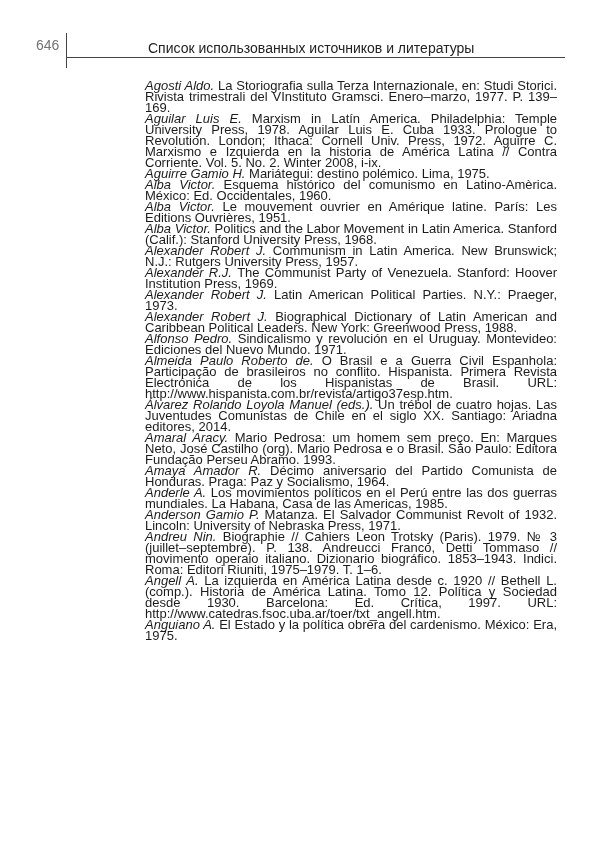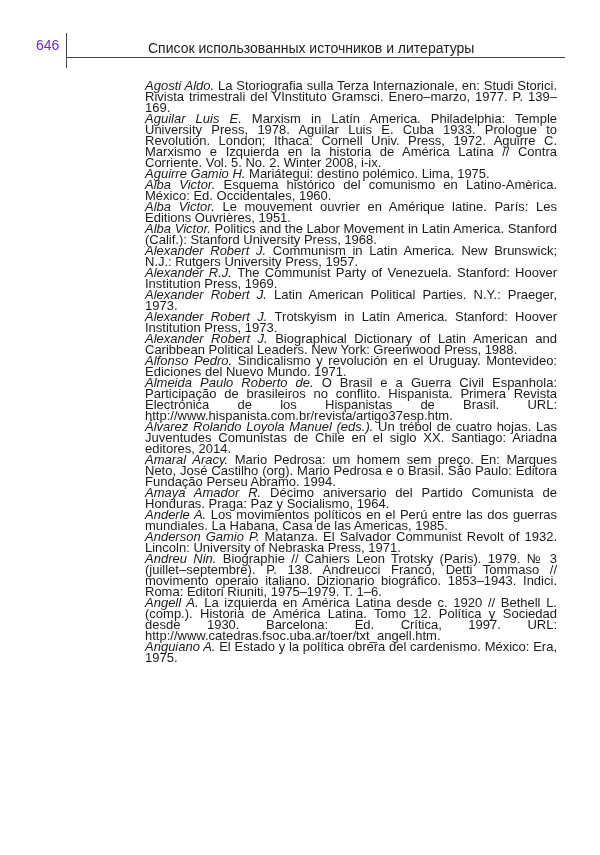--- a/index.html
+++ b/index.html
@@ -14,21 +14,21 @@
     background: #ffffff;
     font-family: "Liberation Sans", "DejaVu Sans", sans-serif;
     color: #1c1c1c;
     overflow: hidden;
   }
   .page-number {
     position: absolute;
     left: 36px;
     top: 37px;
     font-size: 14px;
-    color: #6d28d9;
+    color: #737373;
   }
   .head-tick {
     position: absolute;
     left: 66px;
     top: 33px;
     width: 1px;
     height: 35px;
     background: #444444;
   }
   .head-rule {
@@ -80,26 +80,25 @@
   <div class="body-text">
       <p class="entry"><span class="author">Agosti Aldo. </span><span>La Storiografia sulla Terza Internazionale, en: Studi Storici. Rivista trimestrali del VInstituto Gramsci. Enero–marzo, 1977. P. 139–169.</span></p>
       <p class="entry"><span class="author">Aguilar Luis E. </span><span>Marxism in Latín America. Philadelphia: Temple University Press, 1978. Aguilar Luis E. Cuba 1933. Prologue to Revolution. London; Ithaca: Cornell Univ. Press, 1972. Aguirre C. Marxismo e Izquierda en la historia de América Latina // Contra Corriente. Vol. 5. No. 2. Winter 2008, i-ix.</span></p>
       <p class="entry"><span class="author">Aguirre Gamio H. </span><span>Mariátegui: destino polémico. Lima, 1975.</span></p>
       <p class="entry"><span class="author">Alba Victor. </span><span>Esquema histórico del comunismo en Latino-Amèrica. México: Ed. Occidentales, 1960.</span></p>
       <p class="entry"><span class="author">Alba Victor. </span><span>Le mouvement ouvrier en Amérique latine. París: Les Editions Ouvrières, 1951.</span></p>
       <p class="entry"><span class="author">Alba Victor. </span><span>Politics and the Labor Movement in Latin America. Stanford (Calif.): Stanford University Press, 1968.</span></p>
       <p class="entry"><span class="author">Alexander Robert J. </span><span>Communism in Latin America. New Brunswick; N.J.: Rutgers University Press, 1957.</span></p>
       <p class="entry"><span class="author">Alexander R.J. </span><span>The Communist Party of Venezuela. Stanford: Hoover Institution Press, 1969.</span></p>
       <p class="entry"><span class="author">Alexander Robert J. </span><span>Latin American Political Parties. N.Y.: Praeger, 1973.</span></p>
-      <p class="entry"><span class="author">Alexander Robert J. </span><span>Trotskyism in Latin America. Stanford: Hoover Institution Press, 1973.</span></p>
       <p class="entry"><span class="author">Alexander Robert J. </span><span>Biographical Dictionary of Latin American and Caribbean Political Leaders. New York: Greenwood Press, 1988.</span></p>
       <p class="entry"><span class="author">Alfonso Pedro. </span><span>Sindicalismo y revolución en el Uruguay. Montevideo: Ediciones del Nuevo Mundo. 1971.</span></p>
       <p class="entry"><span class="author">Almeida Paulo Roberto de. </span><span>O Brasil e a Guerra Civil Espanhola: Participação de brasileiros no conflito. Hispanista. Primera Revista Electrónica de los Hispanistas de Brasil. URL: http://www.hispanista.com.br/revista/artigo37esp.htm.</span></p>
       <p class="entry"><span class="author">Álvarez Rolando Loyola Manuel (eds.). </span><span>Un trébol de cuatro hojas. Las Juventudes Comunistas de Chile en el siglo XX. Santiago: Ariadna editores, 2014.</span></p>
-      <p class="entry"><span class="author">Amaral Aracy. </span><span>Mario Pedrosa: um homem sem preço. En: Marques Neto, José Castilho (org). Mario Pedrosa e o Brasil. São Paulo: Editora Fundação Perseu Abramo. 1994.</span></p>
+      <p class="entry"><span class="author">Amaral Aracy. </span><span>Mario Pedrosa: um homem sem preço. En: Marques Neto, José Castilho (org). Mario Pedrosa e o Brasil. São Paulo: Editora Fundação Perseu Abramo. 1993.</span></p>
       <p class="entry"><span class="author">Amaya Amador R. </span><span>Décimo aniversario del Partido Comunista de Honduras. Praga: Paz y Socialismo, 1964.</span></p>
       <p class="entry"><span class="author">Anderle A. </span><span>Los movimientos políticos en el Perú entre las dos guerras mundiales. La Habana, Casa de las Americas, 1985.</span></p>
       <p class="entry"><span class="author">Anderson Gamio P. </span><span>Matanza. El Salvador Communist Revolt of 1932. Lincoln: University of Nebraska Press, 1971.</span></p>
       <p class="entry"><span class="author">Andreu Nin. </span><span>Biographie // Cahiers Leon Trotsky (Paris). 1979. № 3 (juillet–septembre). P. 138. Andreucci Franco, Detti Tommaso // movimento operaio italiano. Dizionario biográfico. 1853–1943. Indici. Roma: Editori Riuniti, 1975–1979. T. 1–6.</span></p>
       <p class="entry"><span class="author">Angell A. </span><span>La izquierda en América Latina desde c. 1920 // Bethell L. (comp.). Historia de América Latina. Tomo 12. Política y Sociedad desde 1930. Barcelona: Ed. Crítica, 1997. URL: http://www.catedras.fsoc.uba.ar/toer/txt_angell.htm.</span></p>
       <p class="entry"><span class="author">Anguiano A. </span><span>El Estado y la política obrera del cardenismo. México: Era, 1975.</span></p>
     </div>
 
 </div>
 

